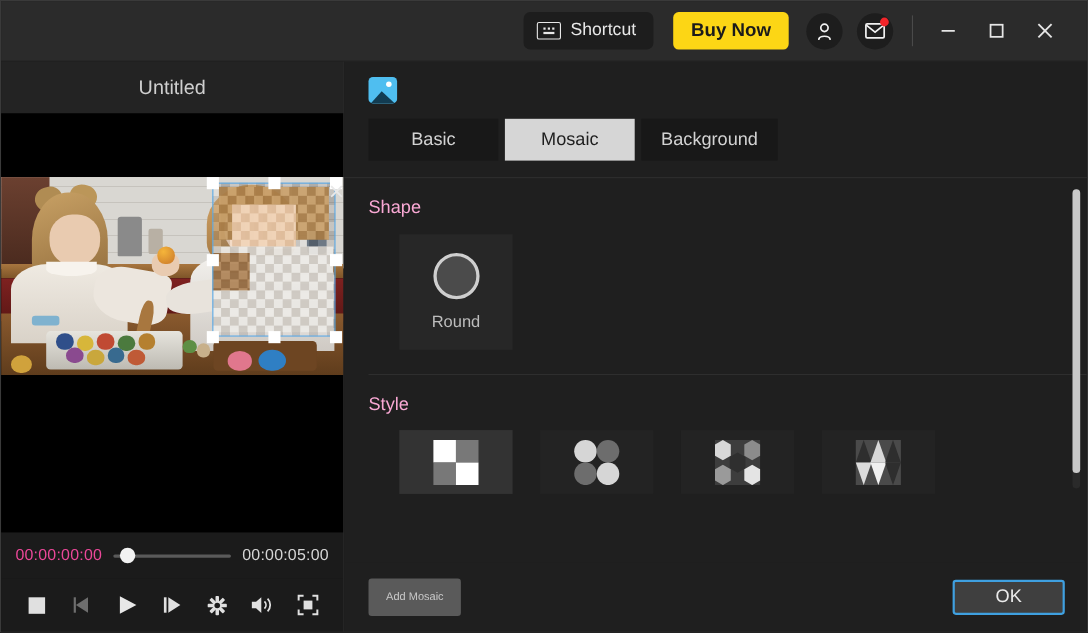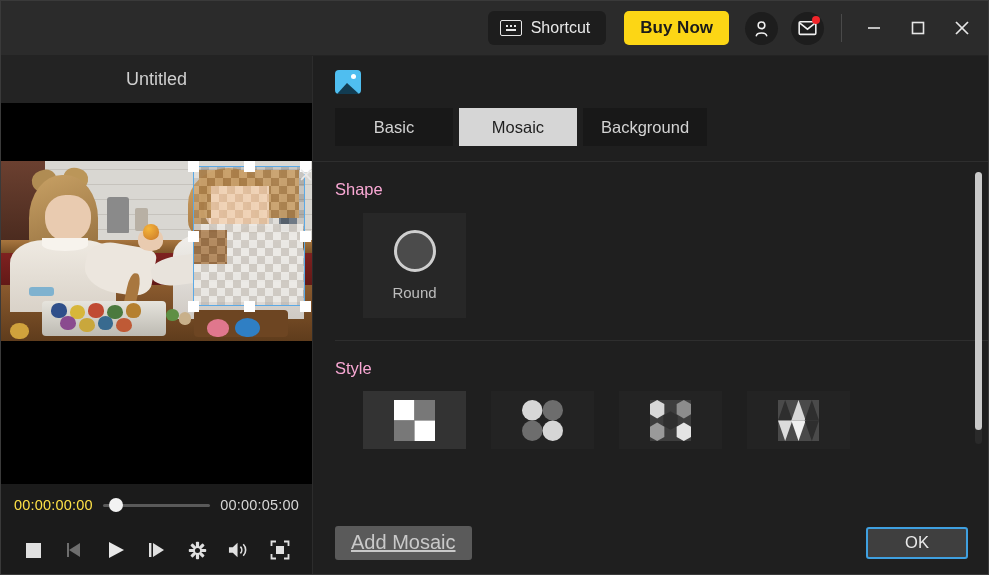--- a/index.html
+++ b/index.html
@@ -15,21 +15,21 @@
     background: #1c1c1c;
     border: 1px solid #3a3a3a;
     display: flex; flex-direction: column;
   }
 
   
   .titlebar {
     height: 55px;
     background: #2b2b2b;
     display: flex; align-items: center; justify-content: flex-end;
-    padding-right: 4px;
+    padding-right: 16px;
     flex: none;
     border-bottom: 1px solid #232323;
   }
   .shortcut-btn {
     display: flex; align-items: center; gap: 9px;
     background: #1d1d1d;
     border-radius: 6px;
     height: 34px;
     padding: 0 16px 0 12px;
     color: #e8e8e8;
@@ -239,21 +239,21 @@
   }
   .egg { position: absolute; border-radius: 50% 50% 46% 46%; }
   
   .seek-row {
     height: 42px; flex: none;
     display: flex; align-items: center;
     padding: 0 13px;
     background: #1b1b1b;
     gap: 10px;
   }
-  .tc-start { color: #fde047; font-size: 14.5px; letter-spacing: .2px; }
+  .tc-start { color: #ec4899; font-size: 14.5px; letter-spacing: .2px; }
   .tc-end { color: #d6d6d6; font-size: 14.5px; letter-spacing: .2px; }
   .seek-track {
     flex: 1; height: 3px; background: #5a5a5a; border-radius: 2px;
     position: relative; cursor: pointer;
   }
   .seek-thumb {
     position: absolute; left: 0; top: 50%;
     transform: translate(-2px,-50%);
     width: 14px; height: 14px; border-radius: 50%;
     background: #f2f2f2;
@@ -383,24 +383,24 @@
 
   .footer {
     height: 63px; flex: none;
     display: flex; align-items: center;
     padding: 0 20px 0 22px;
     justify-content: space-between;
     background: #1f1f1f;
   }
   .add-btn {
     background: #5a5a5a; color: #c9c9c9;
-    font-size: 20px;
+    font-size: 10px;
     height: 34px; padding: 12px 16px;
     display: flex; align-items: center;
-    border-radius: 3px; cursor: pointer; text-decoration: underline;
+    border-radius: 3px; cursor: pointer;
   }
   .ok-btn {
     background: #3f3f3f; color: #eaeaea;
     font-size: 16.5px;
     width: 102px; height: 32px;
     display: flex; align-items: center; justify-content: center;
     border: 2px solid #3fa0e0; border-radius: 3px;
     cursor: pointer;
   }
 

